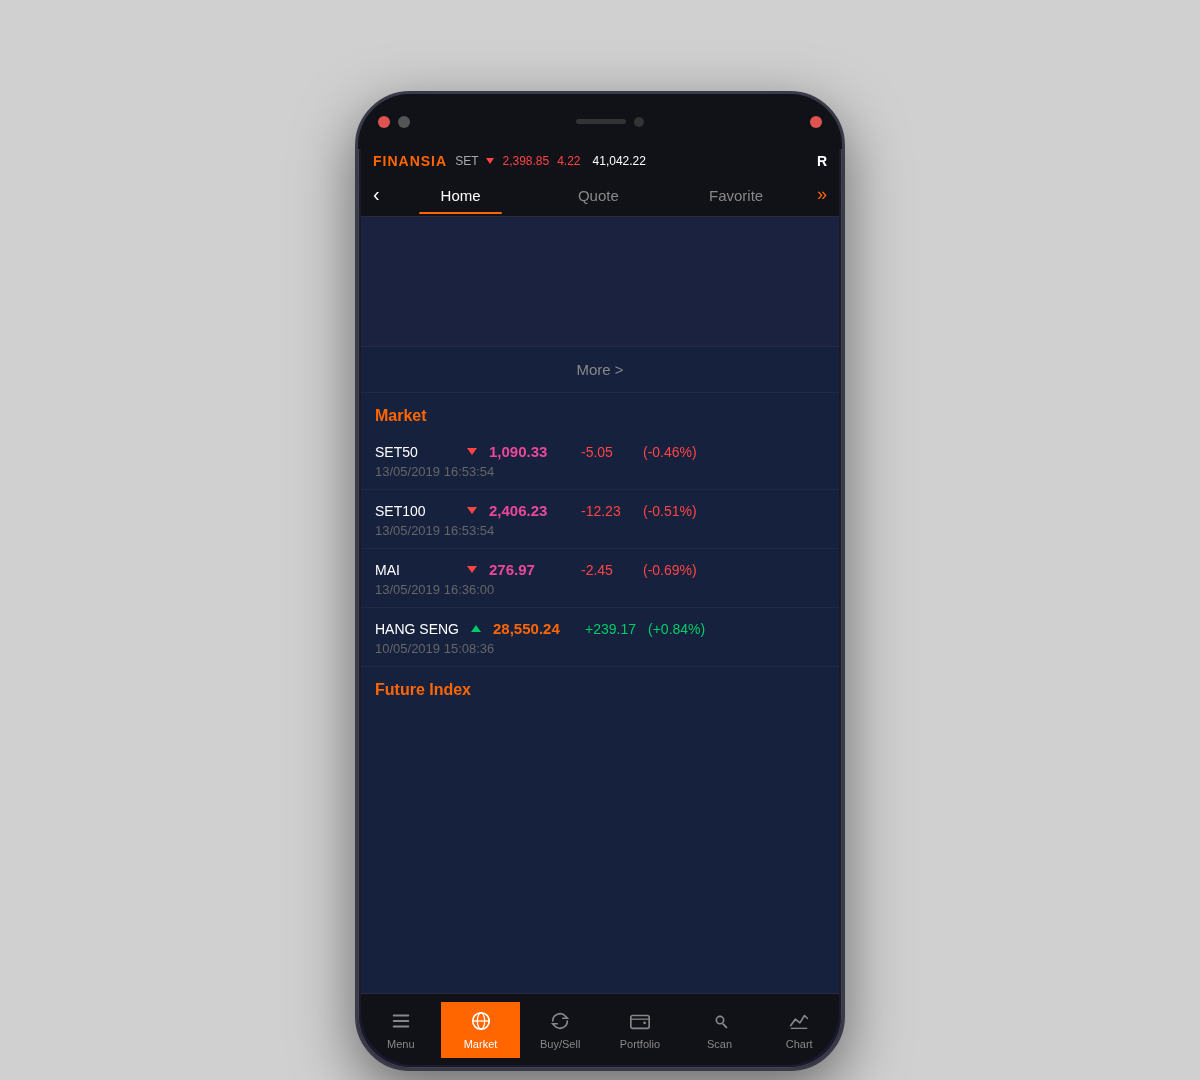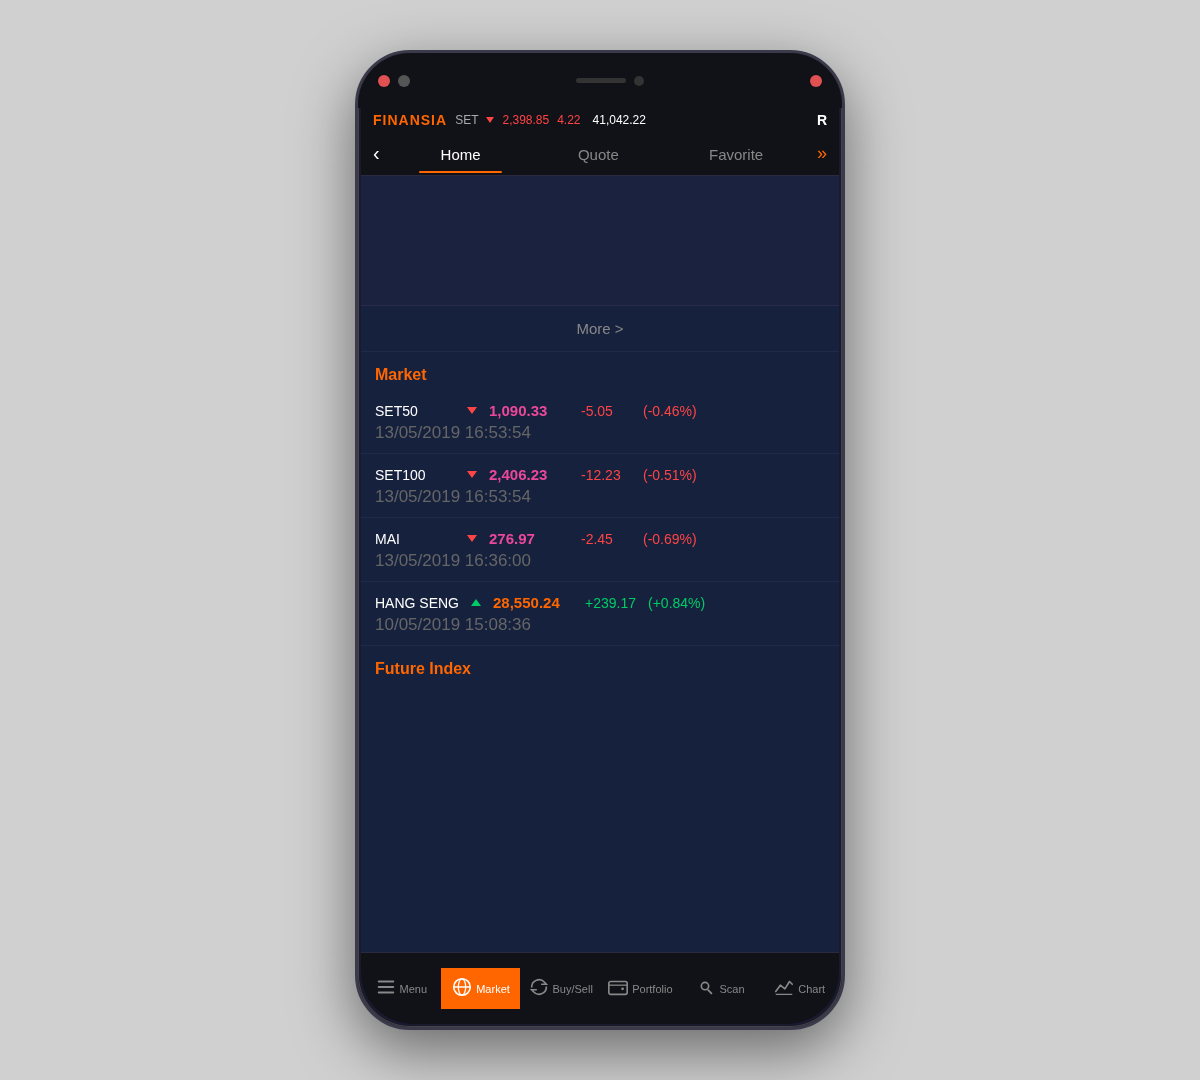--- a/index.html
+++ b/index.html
@@ -18,20 +18,21 @@
     }
     .phone-shell {
       width: 490px;
       height: 980px;
       background: #1a1a2e;
       border-radius: 55px;
       border: 3px solid #3a3a4a;
       position: relative;
       overflow: hidden;
       box-shadow: 0 20px 60px rgba(0,0,0,0.5), inset 0 0 0 1px #444;
+      margin-top: 41px;
     }
     .phone-notch-area {
       position: absolute;
       top: 0;
       left: 0;
       right: 0;
       height: 55px;
       background: #111118;
       display: flex;
       justify-content: space-between;
@@ -250,38 +251,38 @@
       min-width: 50px;
     }
     .market-change.positive { color: #00cc66; }
     .market-pct {
       color: #ff4444;
       font-size: 14px;
     }
     .market-pct.positive { color: #00cc66; }
     .market-timestamp {
       color: #666;
-      font-size: 17px;
+      font-size: 13px;
       margin-top: 4px;
       padding-bottom: 6px;
     }
 
     
     .bottom-nav {
       background: #111118;
       display: flex;
       align-items: center;
       border-top: 1px solid #2a2a3e;
       flex-shrink: 0;
       height: 72px;
     }
     .nav-item {
       flex: 1;
       display: flex;
-      flex-direction: row;
+      flex-direction: column;
       align-items: center;
       justify-content: center;
       gap: 3px;
       padding: 8px 0;
       cursor: pointer;
       color: #888;
       font-size: 11px;
       text-align: right;
     }
     .nav-item.active {

